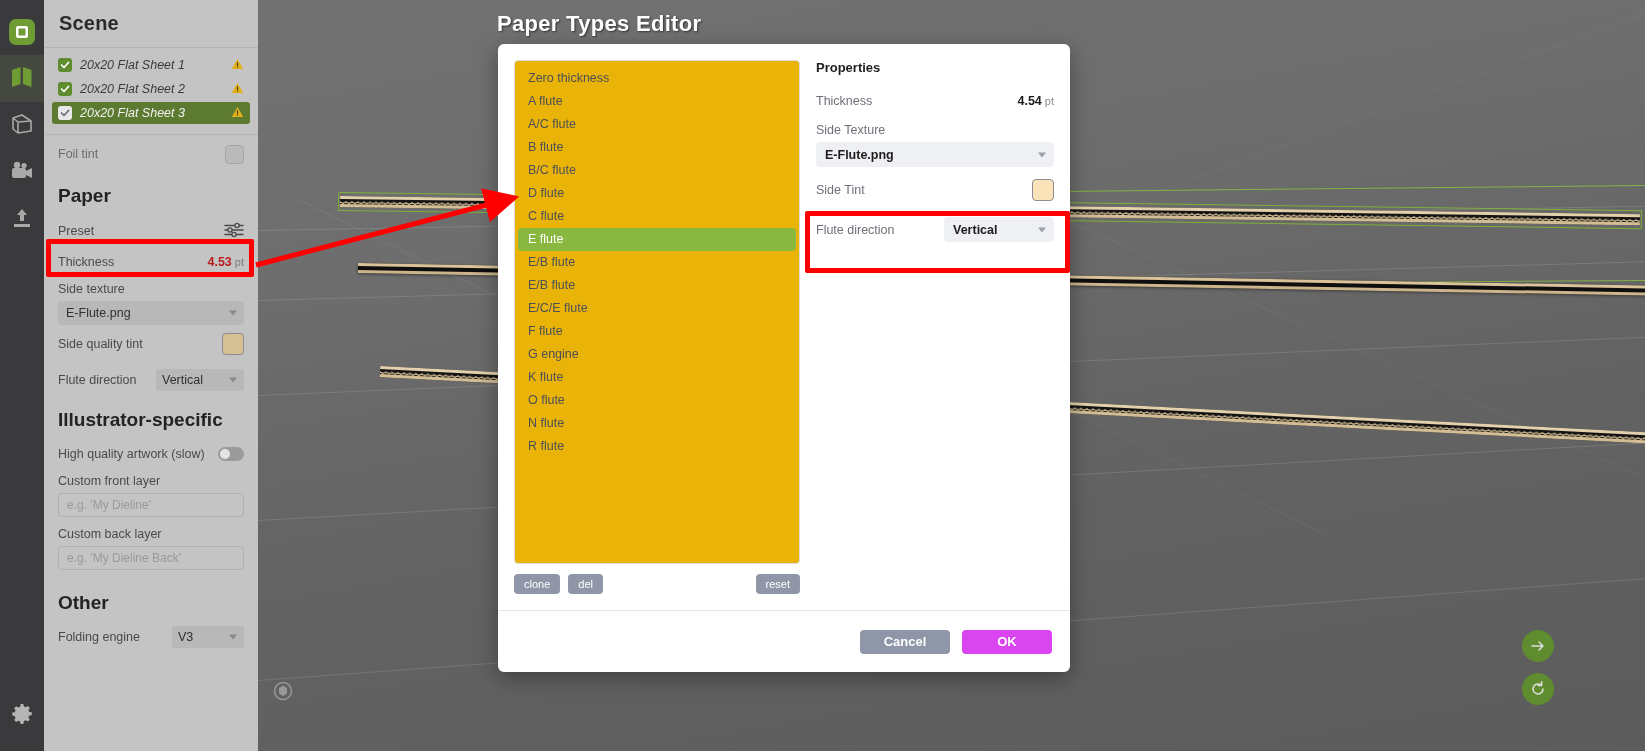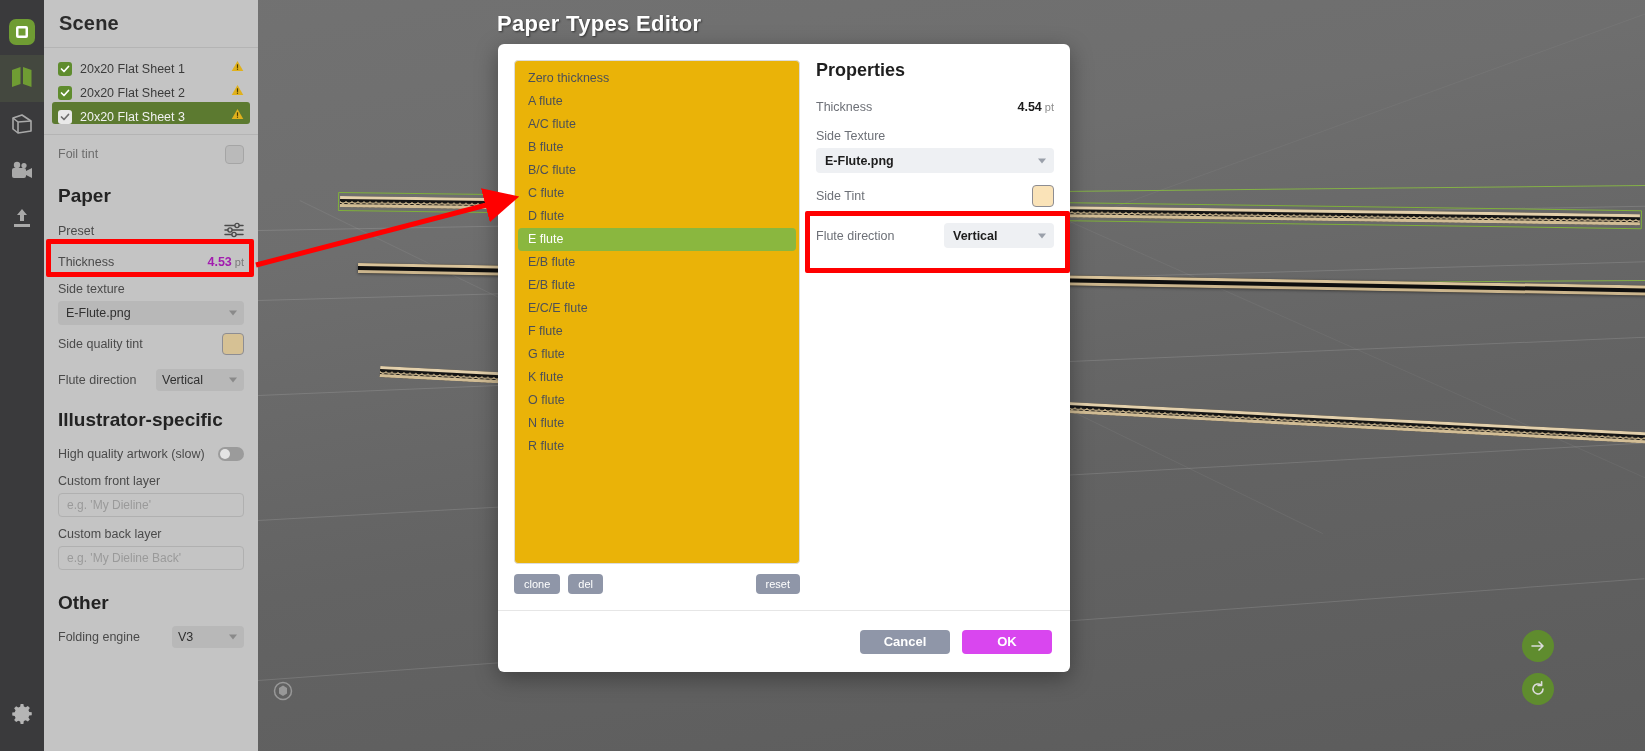--- a/index.html
+++ b/index.html
@@ -60,39 +60,39 @@
     position: absolute; left: 44px; top: 0; width: 214px; height: 751px;
     background: #c4c4c4; color: #3d3d3d; overflow: hidden;
   }
   #sidebar .pane-title {
     font-size: 20px; font-weight: bold; color: #2b2b2b;
     padding: 12px 0 12px 15px; letter-spacing: .2px;
   }
   .divider { height: 1px; background: #b4b4b4; }
   .scene-list { padding: 6px 8px 8px 8px; }
   .scene-row {
-    display: flex; align-items: flex-end; height: 22px; border-radius: 3px;
-    padding: 0 6px 0 6px; margin-bottom: 2px;
+    display: flex; align-items: center; height: 22px; border-radius: 3px;
+    padding: 0 6px 0 6px; margin-bottom: 2px; font-style: italic;
   }
   .scene-row.selected { background: #5c7a30; }
   .scene-row.selected .scene-label { color: #f1f1f1; }
   .cbx {
     width: 14px; height: 14px; border-radius: 3px; background: #5f8c2e;
     display: inline-flex; align-items: center; justify-content: center; flex: 0 0 auto;
   }
   .scene-row.selected .cbx { background: #e9e9e9; }
   .cbx svg { display: block; }
   .scene-label { font-size: 12.5px; margin-left: 8px; color: #3b3b3b; flex: 1; }
   .warn { flex: 0 0 auto; }
 
   .sb-sect { padding: 0 14px; }
   .sb-h2 { font-size: 19px; font-weight: bold; color: #232323; padding: 12px 0 8px 0; }
   .sb-row { display: flex; align-items: center; height: 30px; font-size: 12.5px; color: #4a4a4a; }
   .sb-row .lbl { flex: 1; }
-  .sb-row .val { font-size: 12.5px; color: #a21caf; font-weight: bold; text-align: center; }
+  .sb-row .val { font-size: 12.5px; color: #b91c1c; font-weight: bold; text-align: center; }
   .sb-row .unit { font-size: 11px; color: #7a7a7a; font-weight: normal; margin-left: 3px; }
   .sb-label-only { font-size: 12.5px; color: #4a4a4a; padding: 5px 0 3px 0; }
   .swatch-sm {
     width: 19px; height: 19px; border-radius: 4px; border: 1px solid #9a9a9a; background: #b7b7b7;
   }
   .swatch-tan {
     width: 22px; height: 22px; border-radius: 4px; border: 1.5px solid #8d8d93; background: #d6c194;
   }
   .select-wide {
     position: relative; height: 24px; background: #b8b8b8; border-radius: 4px;
@@ -144,21 +144,21 @@
   .type-item.selected { background: #8ab73f; color: #ffffff; }
   .list-btns { display: flex; align-items: center; margin-top: 10px; }
   .sm-btn {
     background: #8f96a8; color: #ffffff; font-size: 11px; border: none; border-radius: 4px;
     padding: 4px 10px; cursor: pointer;
   }
   .sm-btn + .sm-btn { margin-left: 8px; }
   .spacer { flex: 1; }
 
   .props-col { flex: 1; position: relative; }
-  .props-title { font-size: 18px; font-weight: bold; color: #1f1f1f; margin-bottom: 14px; }
+  .props-title { font-size: 13px; font-weight: bold; color: #1f1f1f; margin-bottom: 14px; }
   .p-row { display: flex; align-items: center; height: 24px; font-size: 12.5px; color: #6d7077; }
   .p-row .lbl { flex: 1; }
   .p-row .val { color: #1c1c1c; font-weight: bold; font-size: 12.5px; }
   .p-row .unit { color: #8d8d8d; font-weight: normal; font-size: 11px; margin-left: 3px; }
   .p-label { font-size: 12.5px; color: #6d7077; margin-top: 10px; }
   .p-select {
     position: relative; height: 25px; background: #eef0f3; border-radius: 4px;
     display: flex; align-items: center; padding: 0 9px; font-size: 12.5px; color: #1d1d1d;
     margin-top: 5px; font-weight: bold;
   }
@@ -443,28 +443,28 @@
   <div id="modal">
     <div class="modal-body">
 
       <div class="list-col">
         <div class="type-list">
           <div class="type-item">Zero thickness</div>
           <div class="type-item">A flute</div>
           <div class="type-item">A/C flute</div>
           <div class="type-item">B flute</div>
           <div class="type-item">B/C flute</div>
+          <div class="type-item">D flute</div>
           <div class="type-item">C flute</div>
-          <div class="type-item">D flute</div>
           <div class="type-item selected">E flute</div>
           <div class="type-item">E/B flute</div>
           <div class="type-item">E/B flute</div>
           <div class="type-item">E/C/E flute</div>
           <div class="type-item">F flute</div>
-          <div class="type-item">G flute</div>
+          <div class="type-item">G engine</div>
           <div class="type-item">K flute</div>
           <div class="type-item">O flute</div>
           <div class="type-item">N flute</div>
           <div class="type-item">R flute</div>
         </div>
         <div class="list-btns">
           <button class="sm-btn">clone</button>
           <button class="sm-btn">del</button>
           <span class="spacer"></span>
           <button class="sm-btn">reset</button>

